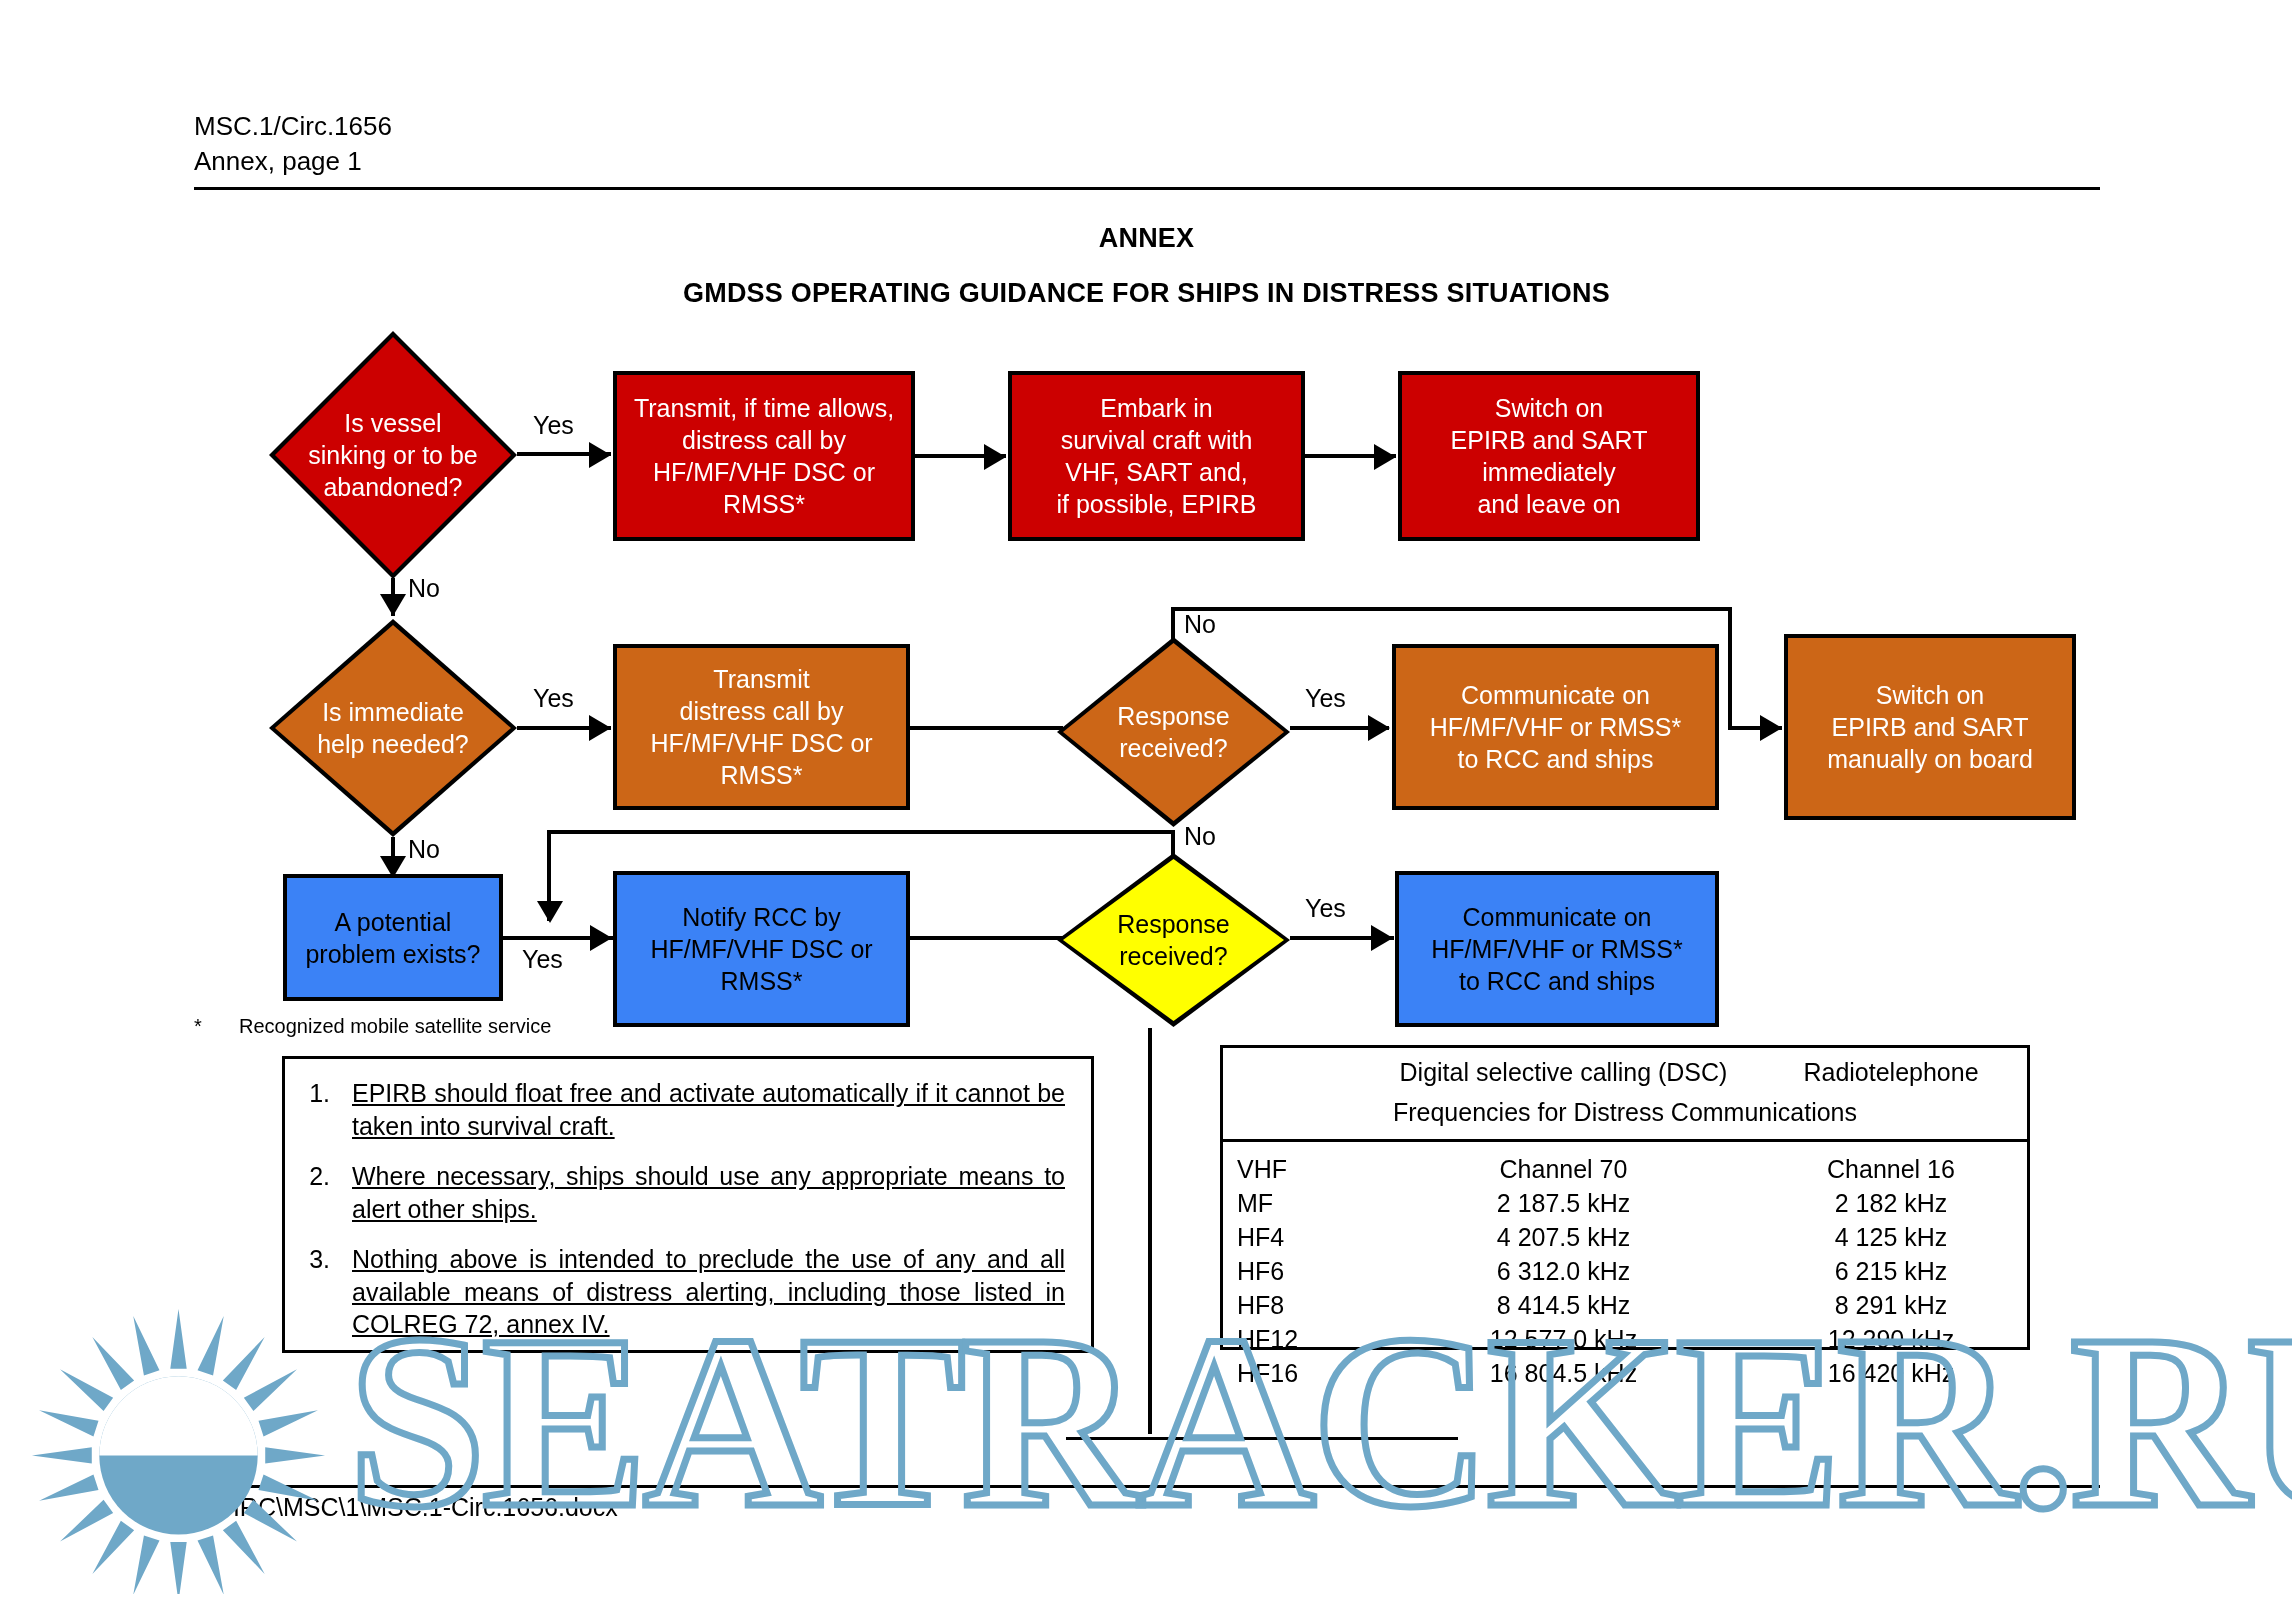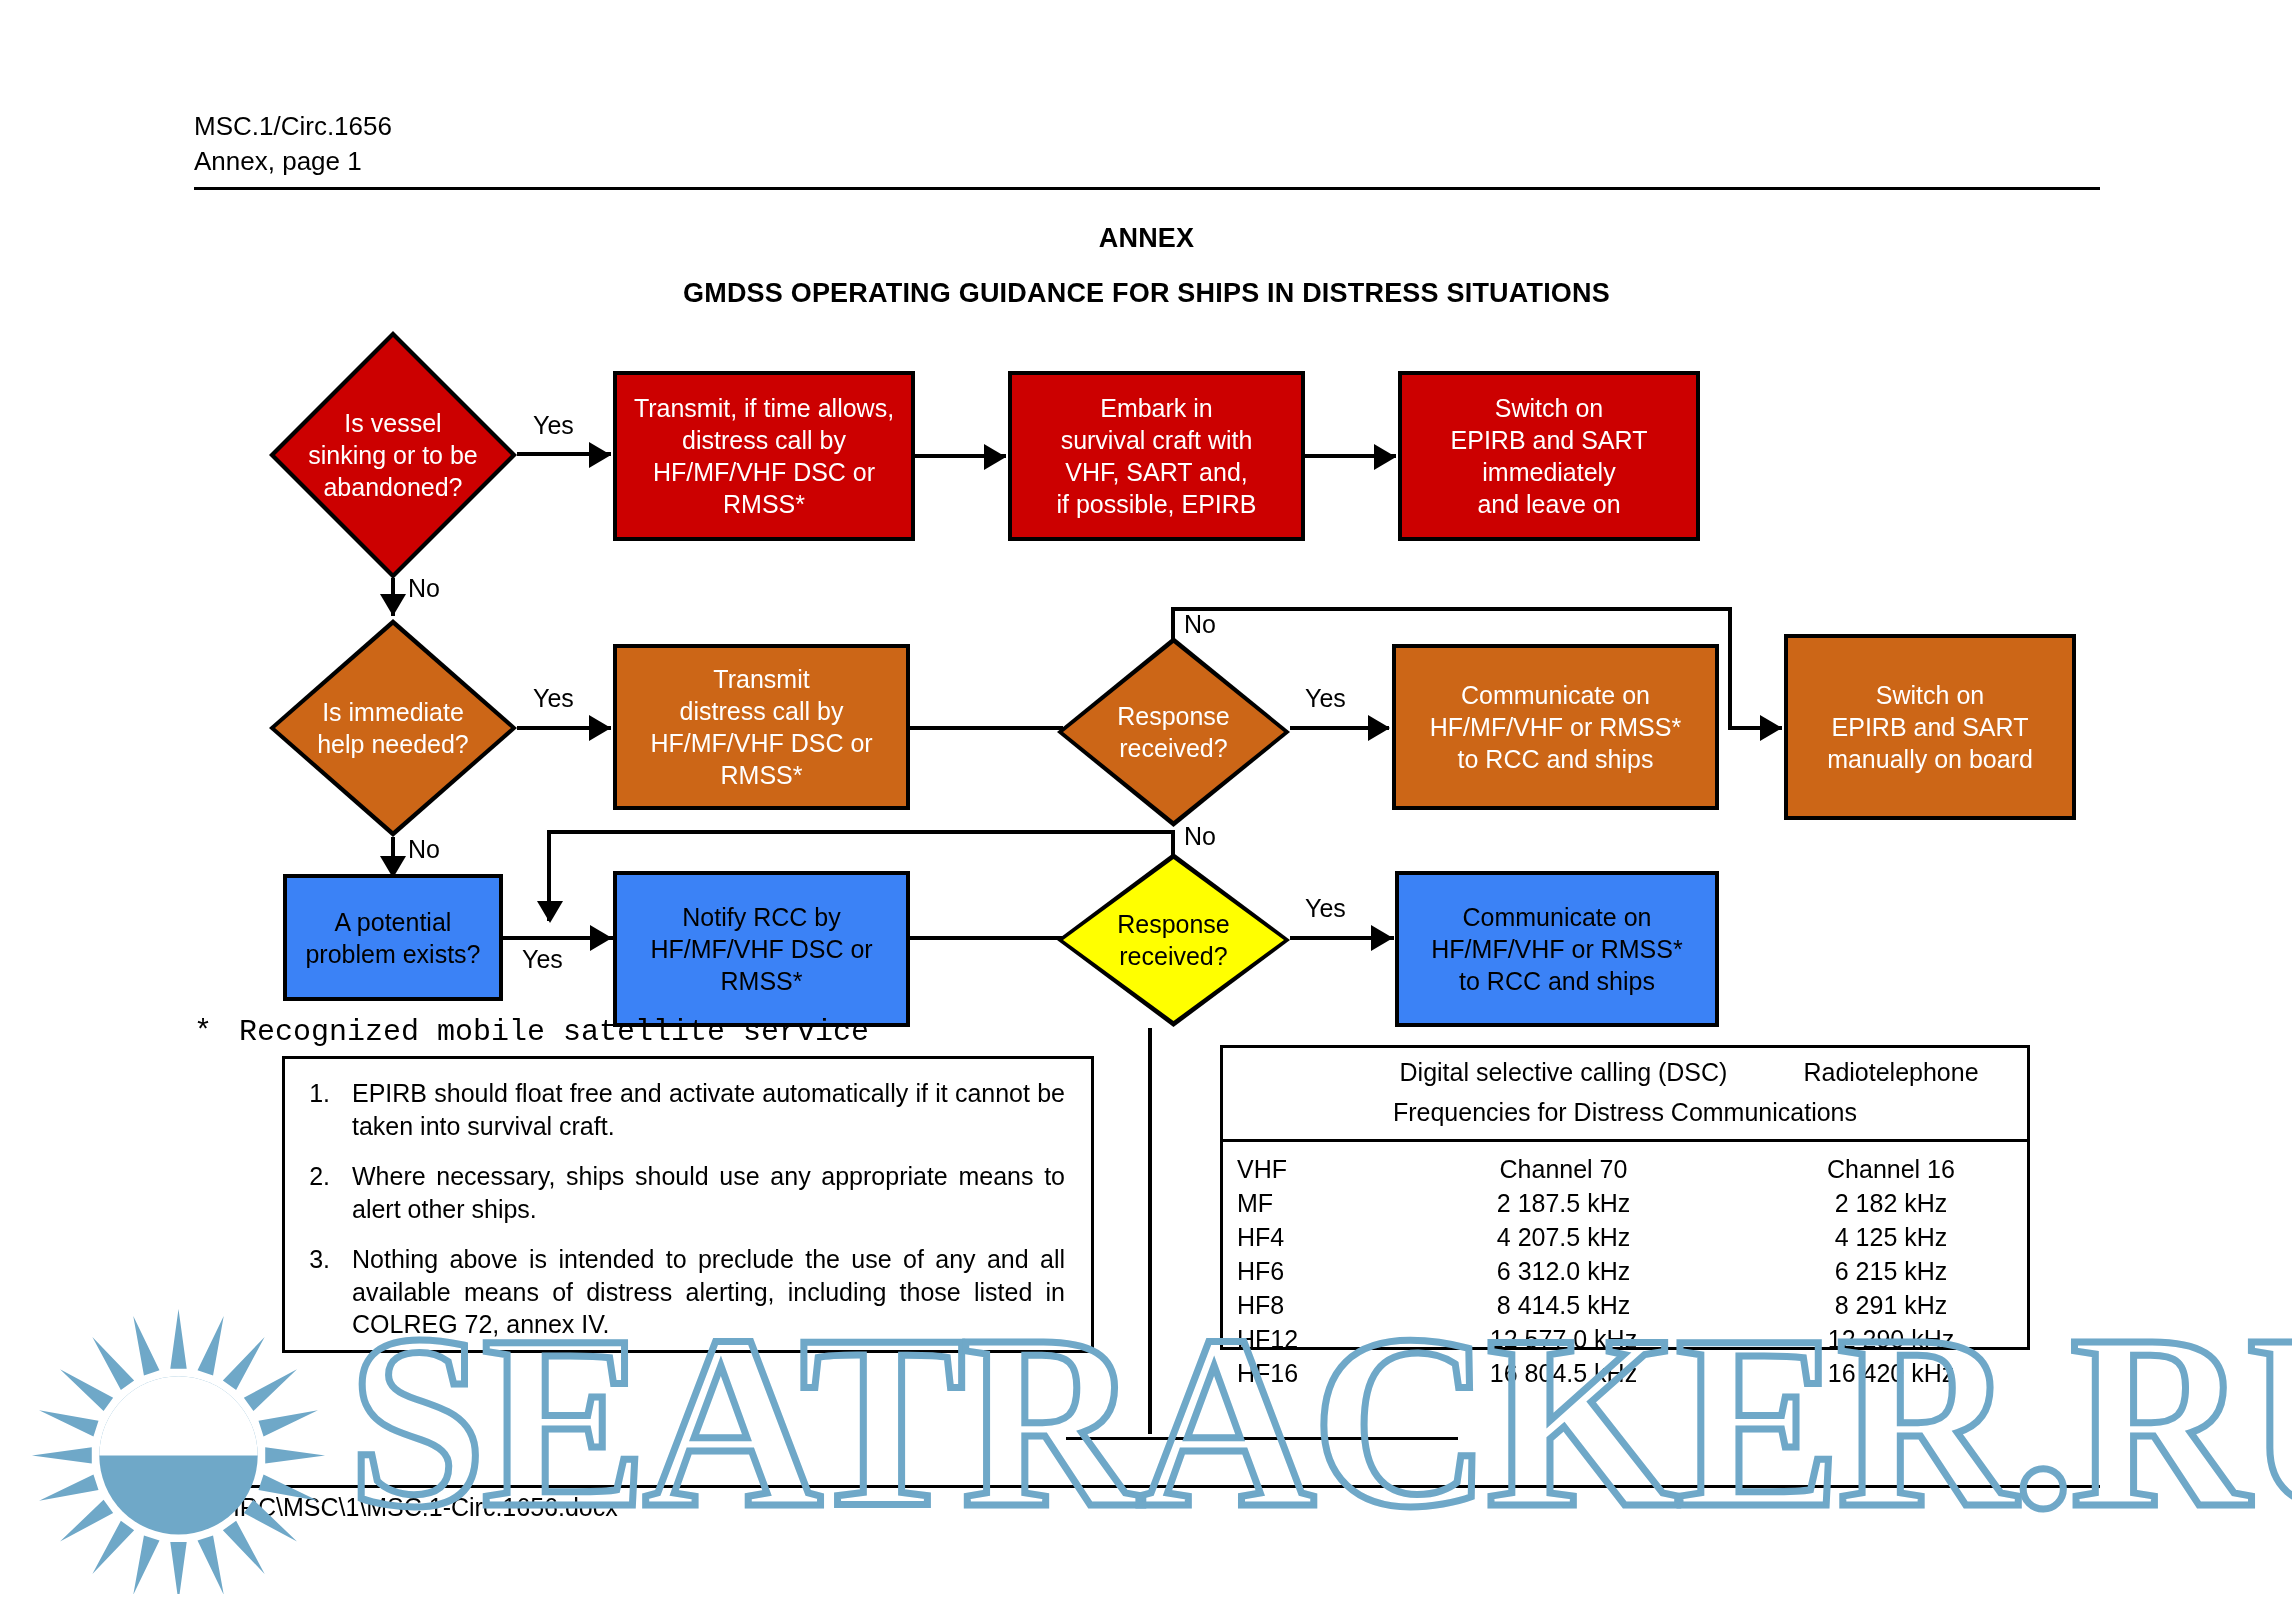--- a/index.html
+++ b/index.html
@@ -46,29 +46,29 @@
   .dia.yellow .txt{color:#000000;}
 
   
   .ln{position:absolute;background:#000;}
   .lbl{position:absolute;font-size:25px;color:#000;white-space:nowrap;}
   .arrow{position:absolute;width:0;height:0;}
   .arrow.right{border-top:13px solid transparent;border-bottom:13px solid transparent;border-left:22px solid #000;}
   .arrow.down{border-left:13px solid transparent;border-right:13px solid transparent;border-top:22px solid #000;}
 
   
-  #footnote{position:absolute;left:194px;top:1015px;font-size:30px;font-family:Liberation Mono, monospace;}
+  #footnote{position:absolute;left:194px;top:1015px;font-size:20px;}
   #footnote .star{display:inline-block;width:45px;}
 
   
   #notes-box{position:absolute;left:282px;top:1056px;width:812px;height:297px;
     border:3px solid #000;box-sizing:border-box;background:transparent;padding:18px 26px 0 10px;}
   .note-item{display:flex;margin-bottom:18px;font-size:25px;line-height:1.30;}
   .note-num{width:57px;flex:0 0 57px;text-align:right;padding-right:22px;box-sizing:border-box;}
-  .note-txt{flex:1;text-align:justify;}
+  .note-txt{flex:1;text-align:justify;text-decoration:underline;}
 
   
   #freq-box{position:absolute;left:1220px;top:1045px;width:810px;height:305px;
     border:3px solid #000;box-sizing:border-box;background:transparent;}
   #freq-title{text-align:center;font-size:25px;margin-top:11px;}
   #freq-subrow{display:flex;font-size:25px;margin-top:10px;}
   #freq-subrow .c0{width:149px;flex:0 0 149px;}
   #freq-subrow .c1{flex:1;text-align:center;}
   #freq-subrow .c2{width:272px;flex:0 0 272px;text-align:center;}
   #freq-divider{height:3px;background:#000;margin-top:12px;}

